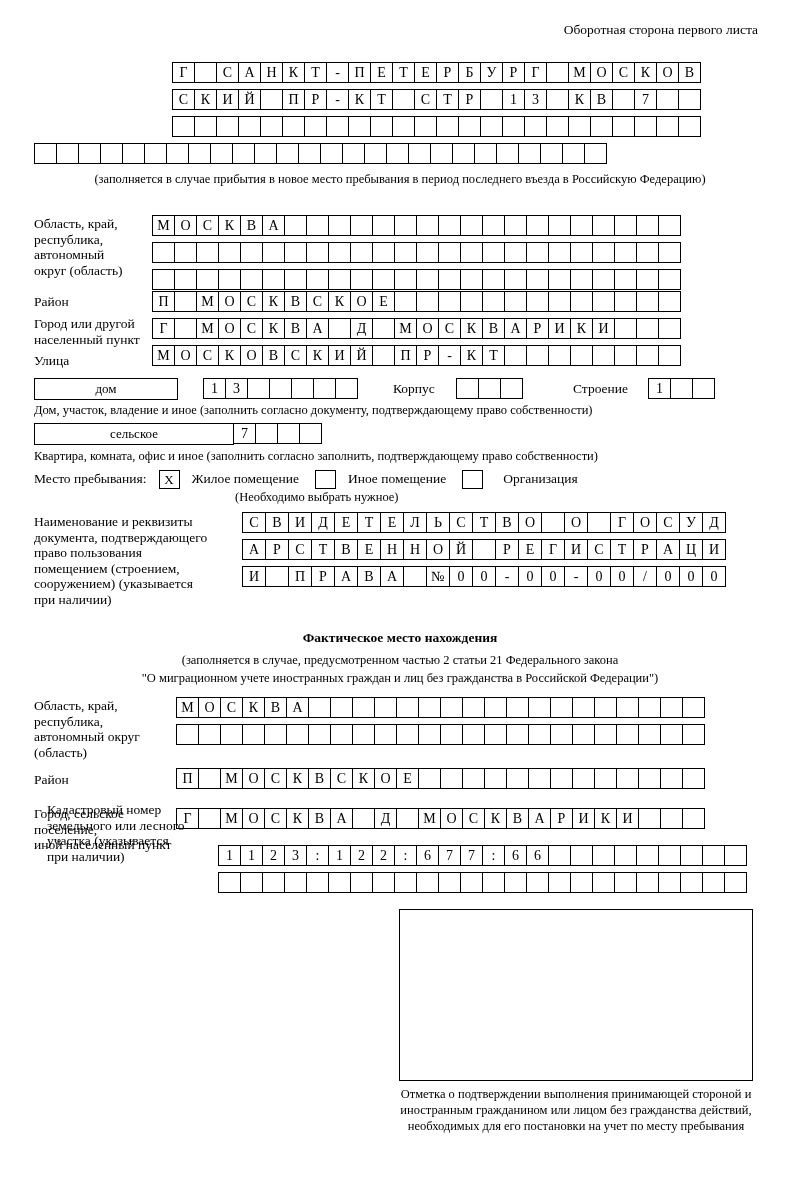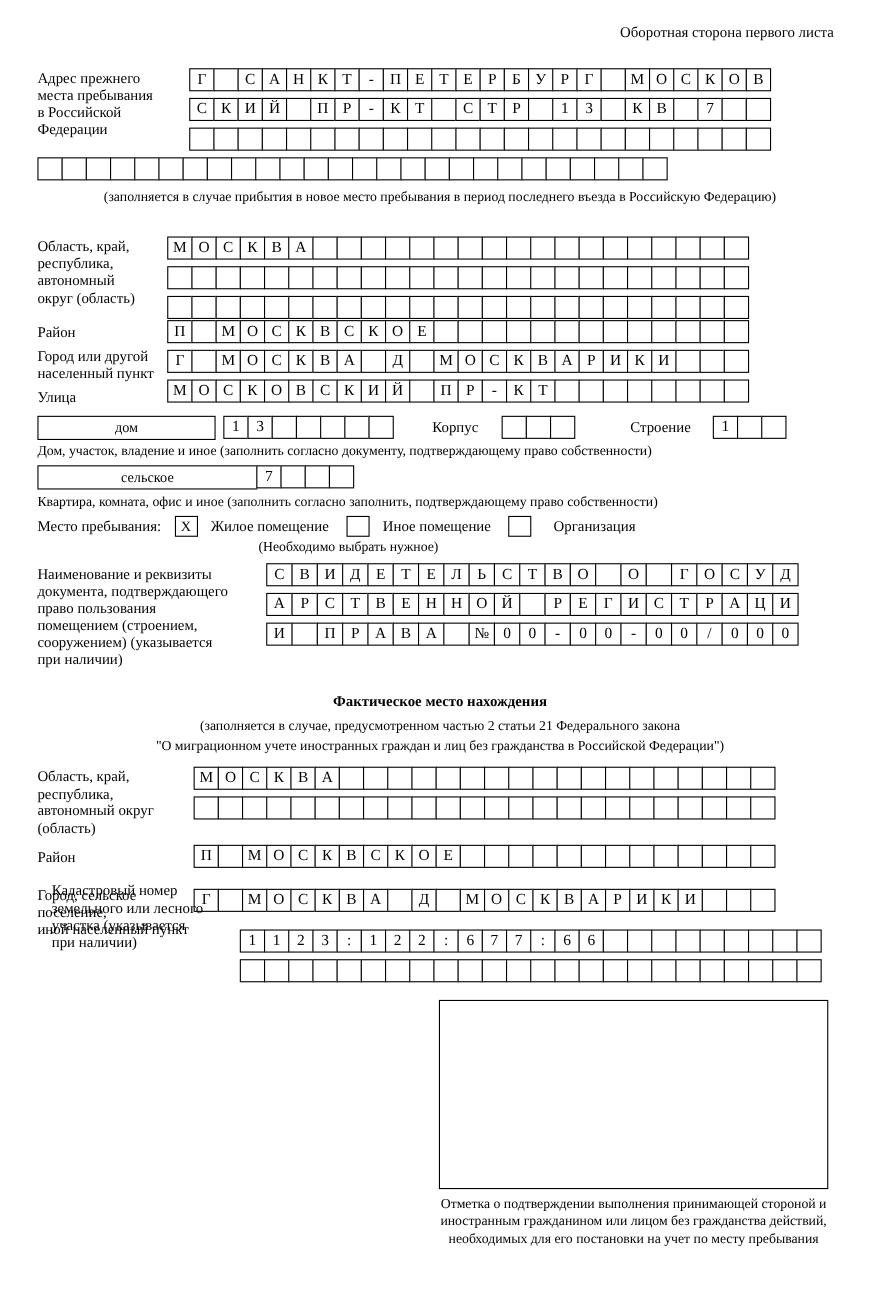--- a/index.html
+++ b/index.html
@@ -90,24 +90,20 @@
   }
   .inlinelbl { font-size: 13.5px; vertical-align: middle; }
 </style>
 </head>
 <body>
 
 <div class="page">
 
   <div class="hdr-right">Оборотная сторона первого листа</div>
 
-  <div class="row lbl" style="left:34px; top:63px; width:135px;">Адрес прежнего
-места пребывания
-в Российской
-Федерации</div>
 
   <div class="cells" id="pa0" style="left:172px; top:62px;">
       <div class="cell">Г</div>
       <div class="cell"></div>
       <div class="cell">С</div>
       <div class="cell">А</div>
       <div class="cell">Н</div>
       <div class="cell">К</div>
       <div class="cell">Т</div>
       <div class="cell">-</div>
@@ -373,21 +369,21 @@
       <div class="cell"></div>
       <div class="cell"></div>
       <div class="cell"></div>
       <div class="cell"></div>
       <div class="cell"></div>
       <div class="cell"></div>
     </div>
 
   <div class="row lbl" style="left:34px; top:353px; width:120px;">Улица</div>
 
-  <div class="capbox" style="left:34px; top:378px; width:162px; height:22px;">дом</div>
+  <div class="capbox" style="left:34px; top:378px; width:144px; height:22px;">дом</div>
   <div class="cells" id="house" style="left:203px; top:378px;">
       <div class="cell">1</div>
       <div class="cell">3</div>
       <div class="cell"></div>
       <div class="cell"></div>
       <div class="cell"></div>
       <div class="cell"></div>
       <div class="cell"></div>
     </div>
   <div class="row lbl" style="left:393px; top:381px;">Корпус</div>

